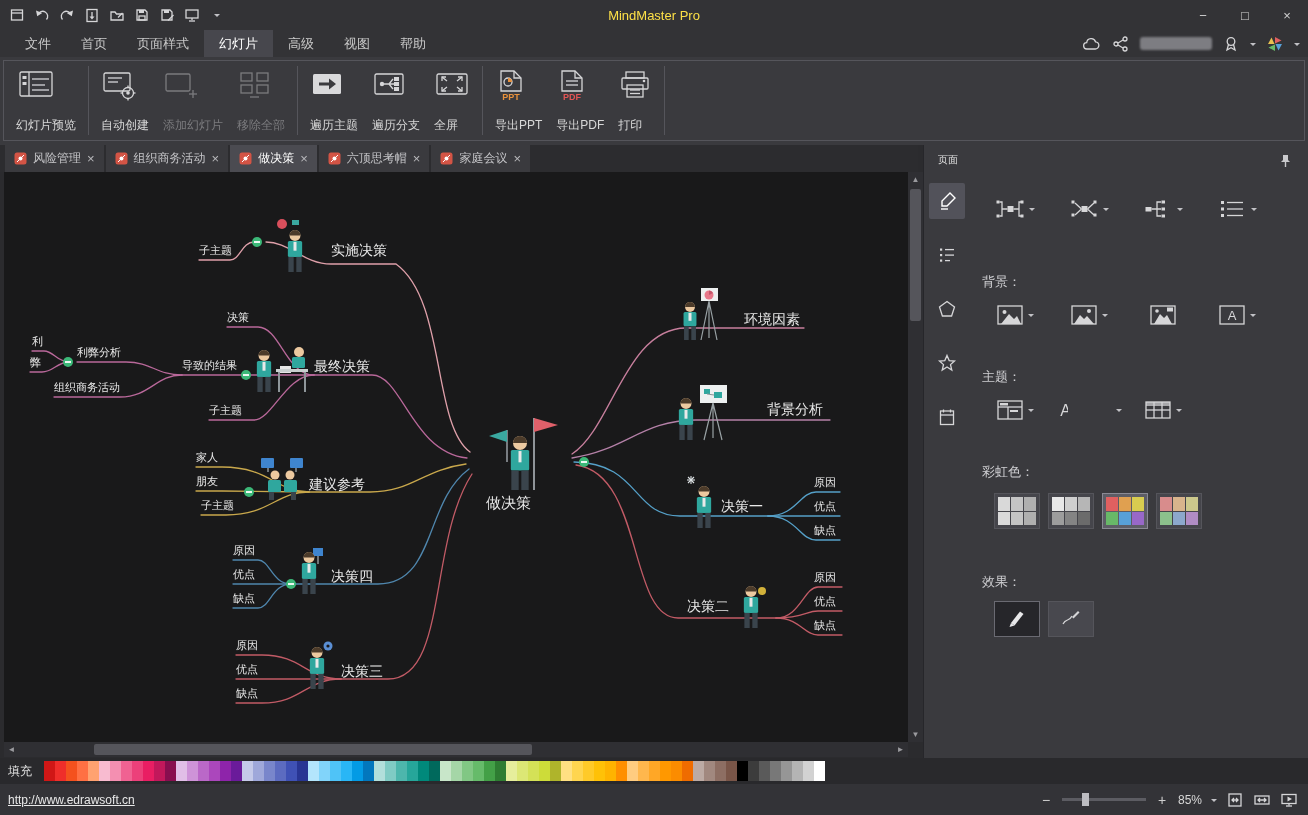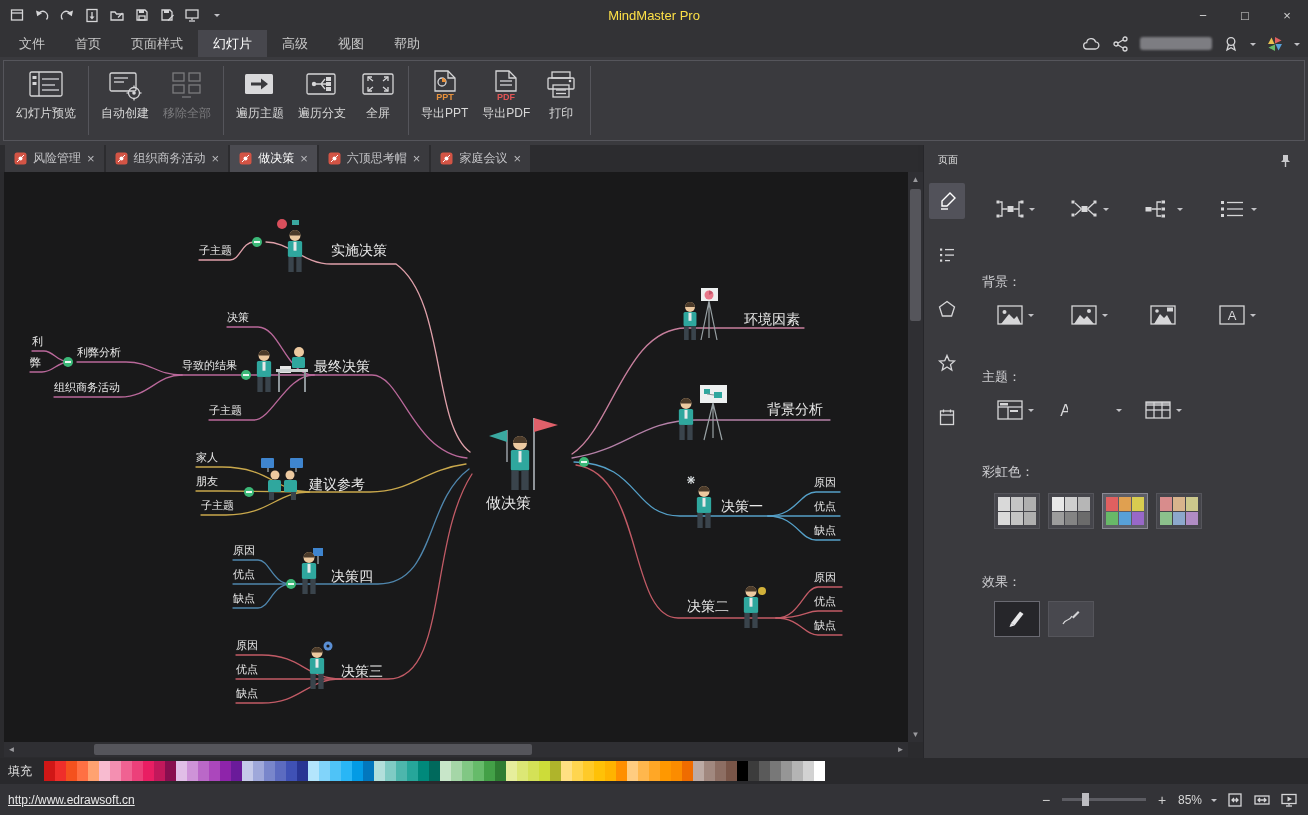--- a/index.html
+++ b/index.html
@@ -10,31 +10,31 @@
   .dis .st{stroke:#7b7b7e;}
   .caret{width:0;height:0;border:3.5px solid transparent;border-top-color:#c2c2c6;margin-top:4px;display:inline-block;}
   
   .titlebar{position:absolute;left:0;top:0;width:1308px;height:30px;background:#333336;display:flex;align-items:center;}
   .qa{display:flex;align-items:center;gap:3px;padding-left:6px;}
   .qa-btn{width:22px;height:22px;display:flex;align-items:center;justify-content:center;}
   .win-title{position:absolute;left:50%;transform:translateX(-50%);font-size:13px;color:#fde047;}
   .win-controls{position:absolute;right:0;top:0;height:30px;display:flex;}
   .win-btn{width:42px;height:30px;display:flex;align-items:center;justify-content:center;color:#d2d2d2;font-size:13px;}
   
-  .menubar{position:absolute;left:0;top:30px;width:1308px;height:27px;background:#333336;display:flex;align-items:stretch;padding-left:4px;}
+  .menubar{position:absolute;left:0;top:30px;width:1308px;height:27px;background:#333336;display:flex;align-items:stretch;padding-left:10px;}
   .menu-tab{padding:0 15px;font-size:13px;color:#c9c9c9;display:flex;align-items:center;}
   .menu-tab.active{background:#47474d;color:#fff;}
   .menu-right{position:absolute;right:8px;top:30px;height:27px;display:flex;align-items:center;gap:10px;}
   .user-pill{width:72px;height:13px;background:#7d7d82;border-radius:3px;filter:blur(1.2px);}
   
   .ribbon{position:absolute;left:0;top:57px;width:1308px;height:88px;background:#3a3a3e;}
   .ribbon-inner{position:absolute;left:3px;top:3px;right:3px;bottom:4px;border:1px solid #55555b;display:flex;align-items:stretch;}
   .rgroup{display:flex;align-items:flex-start;padding:5px 5px 0 5px;}
   .rsep{width:1px;background:#55555b;margin:5px 0;}
-  .rbtn{display:flex;flex-direction:column;align-items:center;justify-content:flex-start;gap:4px;padding:3px 7px;}
+  .rbtn{display:flex;flex-direction:column;justify-content:flex-start;gap:16px;padding:3px 7px;}
   .rbtn .lbl{font-size:12px;color:#d8d8d8;white-space:nowrap;}
   .rbtn.dis .lbl{color:#7b7b7e;}
   
   .tabbar{position:absolute;left:0;top:145px;width:918px;height:27px;background:#2c2c2f;display:flex;align-items:stretch;gap:2px;padding-left:5px;}
   .dtab{display:flex;align-items:center;gap:6px;padding:0 9px;background:#3a3a3e;font-size:12px;color:#c4c4c7;white-space:nowrap;}
   .dtab.active{background:#4b4b51;color:#fff;}
   .dtab .close{font-size:13px;color:#b9b9bc;}
   
   .canvas{position:absolute;left:4px;top:172px;width:904px;height:570px;background:#19191a;overflow:hidden;}
   .mm-label{position:absolute;color:#e9e9e9;white-space:nowrap;line-height:1.15;}
@@ -202,20 +202,28 @@
             <line class="st" x1="7" y1="9" x2="21" y2="9"></line>
             <line class="st" x1="7" y1="13" x2="17" y2="13"></line>
             <circle class="st" cx="27" cy="24" r="5.5"></circle>
             <circle class="fl" cx="27" cy="24" r="1.8"></circle>
             <line class="st" x1="27" y1="16.5" x2="27" y2="18.5"></line>
             <line class="st" x1="27" y1="29.5" x2="27" y2="31.5"></line>
             <line class="st" x1="19.5" y1="24" x2="21.5" y2="24"></line>
             <line class="st" x1="32.5" y1="24" x2="34.5" y2="24"></line>
           </svg>
         <span class="lbl">自动创建</span>
+      </div>
+      <div class="rbtn dis">
+        <svg class="dis" width="36" height="32">
+            <rect class="st" x="3" y="5" width="24" height="17" rx="1.5"></rect>
+            <line class="st" x1="30" y1="21" x2="30" y2="29"></line>
+            <line class="st" x1="26" y1="25" x2="34" y2="25"></line>
+          </svg>
+        <span class="lbl">添加幻灯片</span>
       </div>
       <div class="rbtn dis">
         <svg class="dis" width="36" height="32">
             <rect class="st" x="4" y="4" width="11" height="8"></rect>
             <rect class="st" x="20" y="4" width="11" height="8"></rect>
             <rect class="st" x="4" y="16" width="11" height="8"></rect>
             <rect class="st" x="20" y="16" width="11" height="8"></rect>
             <line class="st" x1="13" y1="28" x2="22" y2="28"></line>
           </svg>
         <span class="lbl">移除全部</span>

